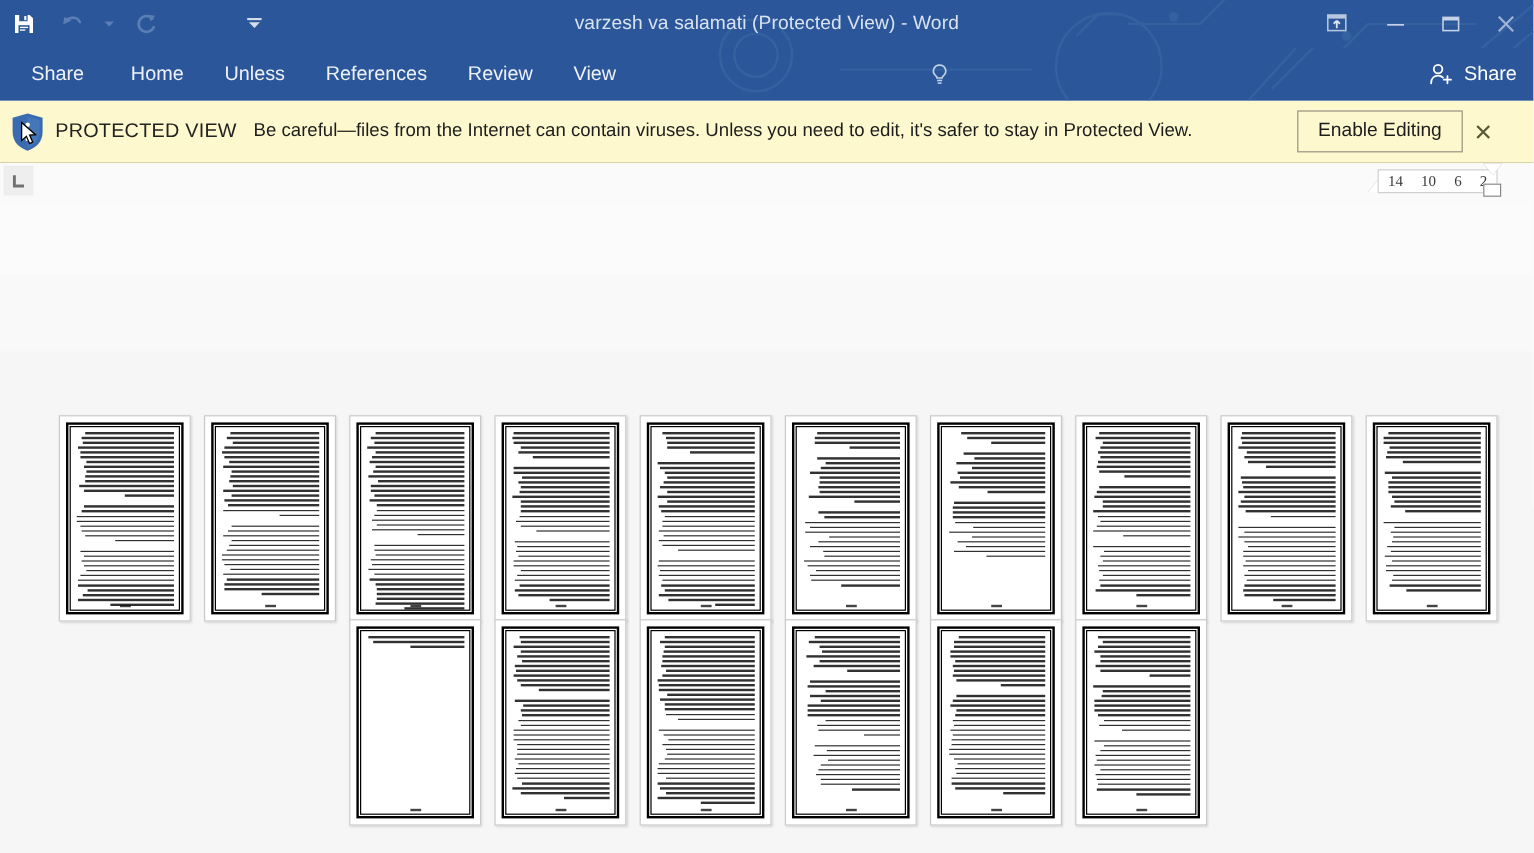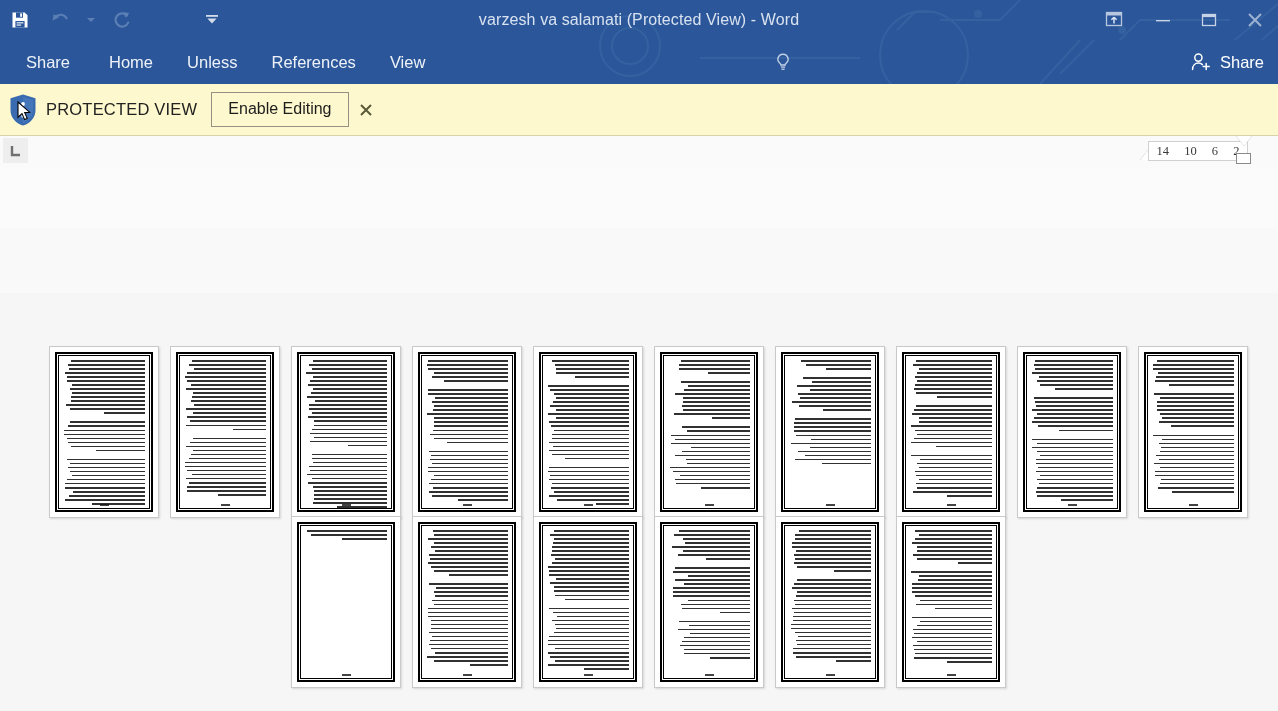--- a/index.html
+++ b/index.html
@@ -325,20 +325,21 @@
         <path d="M1040 44 l40 -44"></path>
       </g>
       <circle cx="978" cy="-5" r="4" fill="#34619f"></circle>
     </svg>
 
     <div class="tabs">
       <div class="tab file">Share</div>
       <div class="tab">Home</div>
       <div class="tab">Unless</div>
       <div class="tab">References</div>
+      <div class="tab">Review</div>
       <div class="tab">View</div>
     </div>
 
     <div class="tellme">
       <svg width="16" height="20" viewBox="0 0 16 20">
         <path d="M8 2.2 a5 5 0 0 0 -3.1 9 c.7 .6 .9 1.1 .95 1.8 h4.3 c.05 -.7 .25 -1.2 .95 -1.8 A5 5 0 0 0 8 2.2 z" fill="none" stroke="#c2d0e6" stroke-width="1.4"></path>
         <rect x="5.9" y="14.4" width="4.2" height="1.3" fill="#c2d0e6"></rect>
         <rect x="6.4" y="16.6" width="3.2" height="1.3" fill="#c2d0e6"></rect>
       </svg>
     </div>
@@ -357,20 +358,21 @@
     <div class="pv-shield">
       <svg width="30" height="34" viewBox="0 0 30 34">
         <path d="M15 1.5 L27.5 5.2 V17 C27.5 25.4 21.6 30.4 15 32.6 C8.4 30.4 2.5 25.4 2.5 17 V5.2 Z" fill="#3a6bb0"></path>
         <path d="M15 4 L25 7 V17 C25 24 20.2 28.3 15 30.2 Z" fill="#4b7cc0" opacity=".65"></path>
         <circle cx="15" cy="11" r="1.9" fill="#ffffff"></circle>
         <rect x="13.4" y="14.6" width="3.2" height="10" rx="1" fill="#ffffff"></rect>
       </svg>
     </div>
 
     <div class="pv-label">PROTECTED VIEW</div>
+    <div class="pv-msg">Be careful—files from the Internet can contain viruses. Unless you need to edit, it's safer to stay in Protected View.</div>
 
     <button class="pv-enable">Enable Editing</button>
 
     <div class="pv-close">
       <svg width="18" height="18" viewBox="0 0 18 18">
         <path d="M4 4 L14 14 M14 4 L4 14" stroke="#5a5a3a" stroke-width="2" fill="none"></path>
       </svg>
     </div>
 
     <svg class="cursor-arrow" width="16" height="22" viewBox="0 0 16 22">

